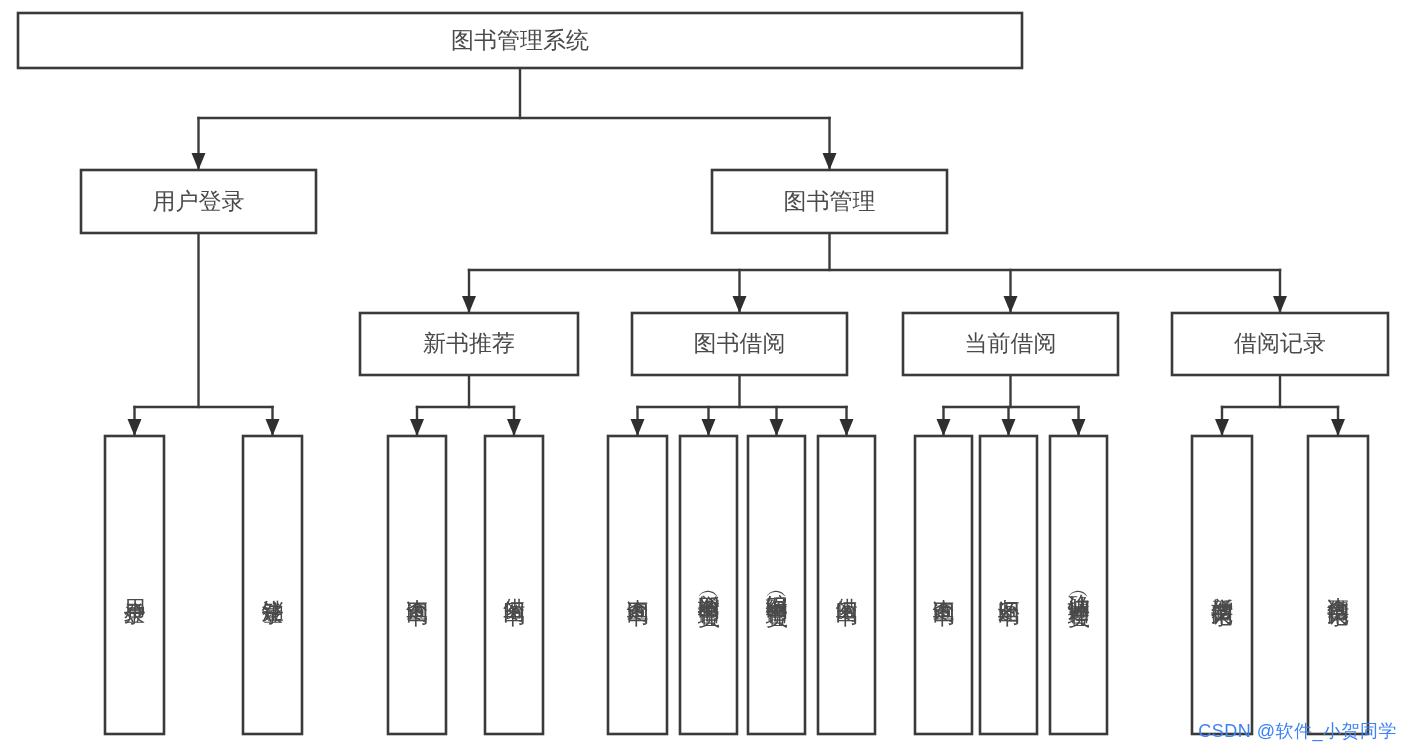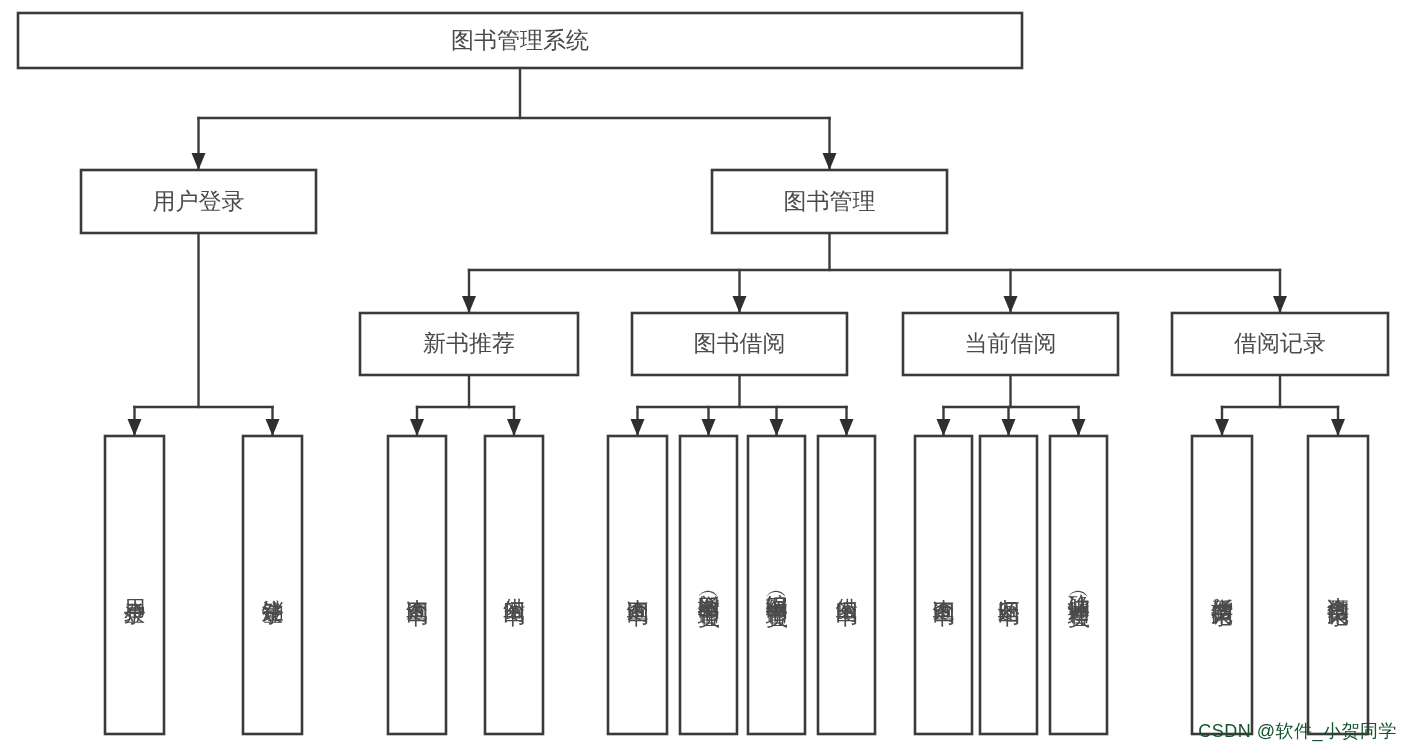--- a/index.html
+++ b/index.html
@@ -63,21 +63,21 @@
     justify-content: center;
     text-align: center;
     user-select: none;
   }
   .watermark {
     position: absolute;
     right: 8px;
     bottom: 4px;
     font-family: "Liberation Sans", "DejaVu Sans", sans-serif;
     font-size: 18px;
-    color: #14532d;
+    color: #3b82f6;
     letter-spacing: 0.5px;
     white-space: nowrap;
   }
 </style>
 </head>
 <body>
 
 <div id="diagram-root">
 
   <svg class="diagram-canvas" viewBox="0 0 1405 747">

